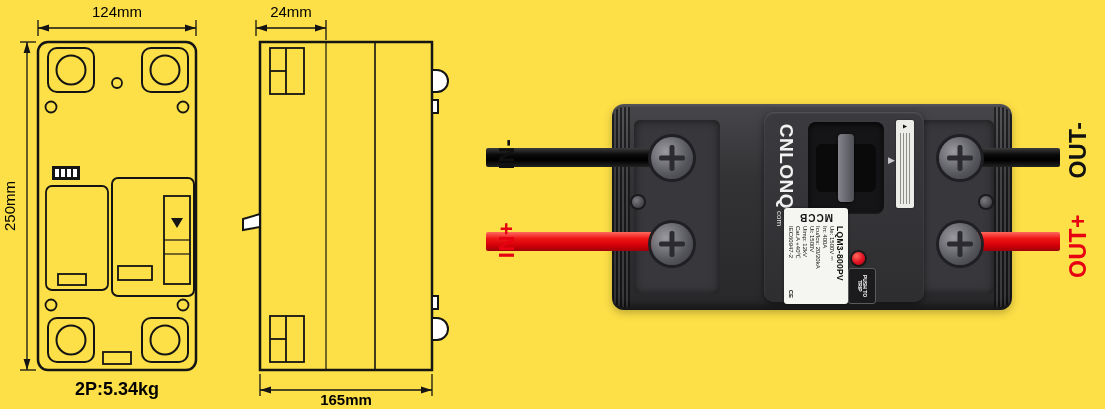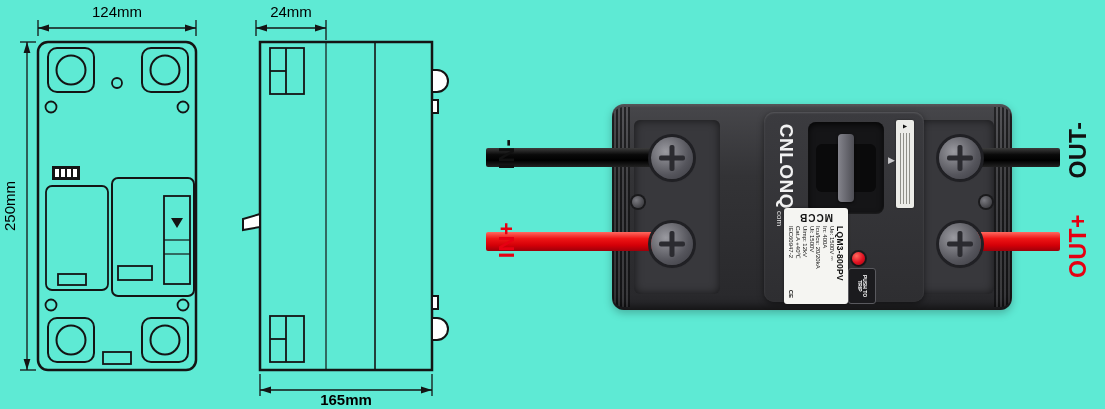--- a/index.html
+++ b/index.html
@@ -1,17 +1,17 @@
 <!DOCTYPE html>
 <html><head>
 <meta charset="utf-8">
 <style>
   html,body { margin:0; padding:0; background:#fff; }
   .canvas {
-    position:relative; width:1105px; height:409px; background:#5eead4;
+    position:relative; width:1105px; height:409px; background:#fde047;
     font-family:"Liberation Sans", sans-serif; overflow:hidden; color:#111;
   }
   svg.lineart { position:absolute; top:0; }
   #front-svg { left:0px; }
   #side-svg  { left:230px; }
 
   
   .dim-label { position:absolute; font-size:15px; color:#000; text-align:center; }
   #dim-front-width  { left:79px;  top:3px;   width:76px; }
   #dim-side-depth   { left:256px; top:3px;   width:70px; }
@@ -168,20 +168,21 @@
     <g fill="#141414">
       <polygon points="38,28 49,24.6 49,31.4"></polygon>
       <polygon points="196,28 185,24.6 185,31.4"></polygon>
       <polygon points="27,42 23.6,53 30.4,53"></polygon>
       <polygon points="27,370 23.6,359 30.4,359"></polygon>
     </g>
   </svg>
 
   <div id="dim-front-width" class="dim-label">124mm</div>
   <div id="dim-front-height" class="rot-ccw vlabel">250mm</div>
+  <div id="front-weight" class="dim-label">2P:5.34kg</div>
 
   <svg id="side-svg" class="lineart" width="235" height="409" viewBox="0 0 235 409">
     <g fill="none" stroke="#141414" stroke-width="2.5">
       <rect x="30" y="42" width="172" height="328"></rect>
     </g>
     <line x1="145" y1="42" x2="145" y2="370" stroke="#141414" stroke-width="1.6"></line>
     <line x1="96" y1="42" x2="96" y2="370" stroke="#141414" stroke-width="1.2"></line>
     <g fill="none" stroke="#141414" stroke-width="1.8">
       <rect x="40" y="48" width="34" height="46"></rect>
       <line x1="56" y1="48" x2="56" y2="94"></line>

